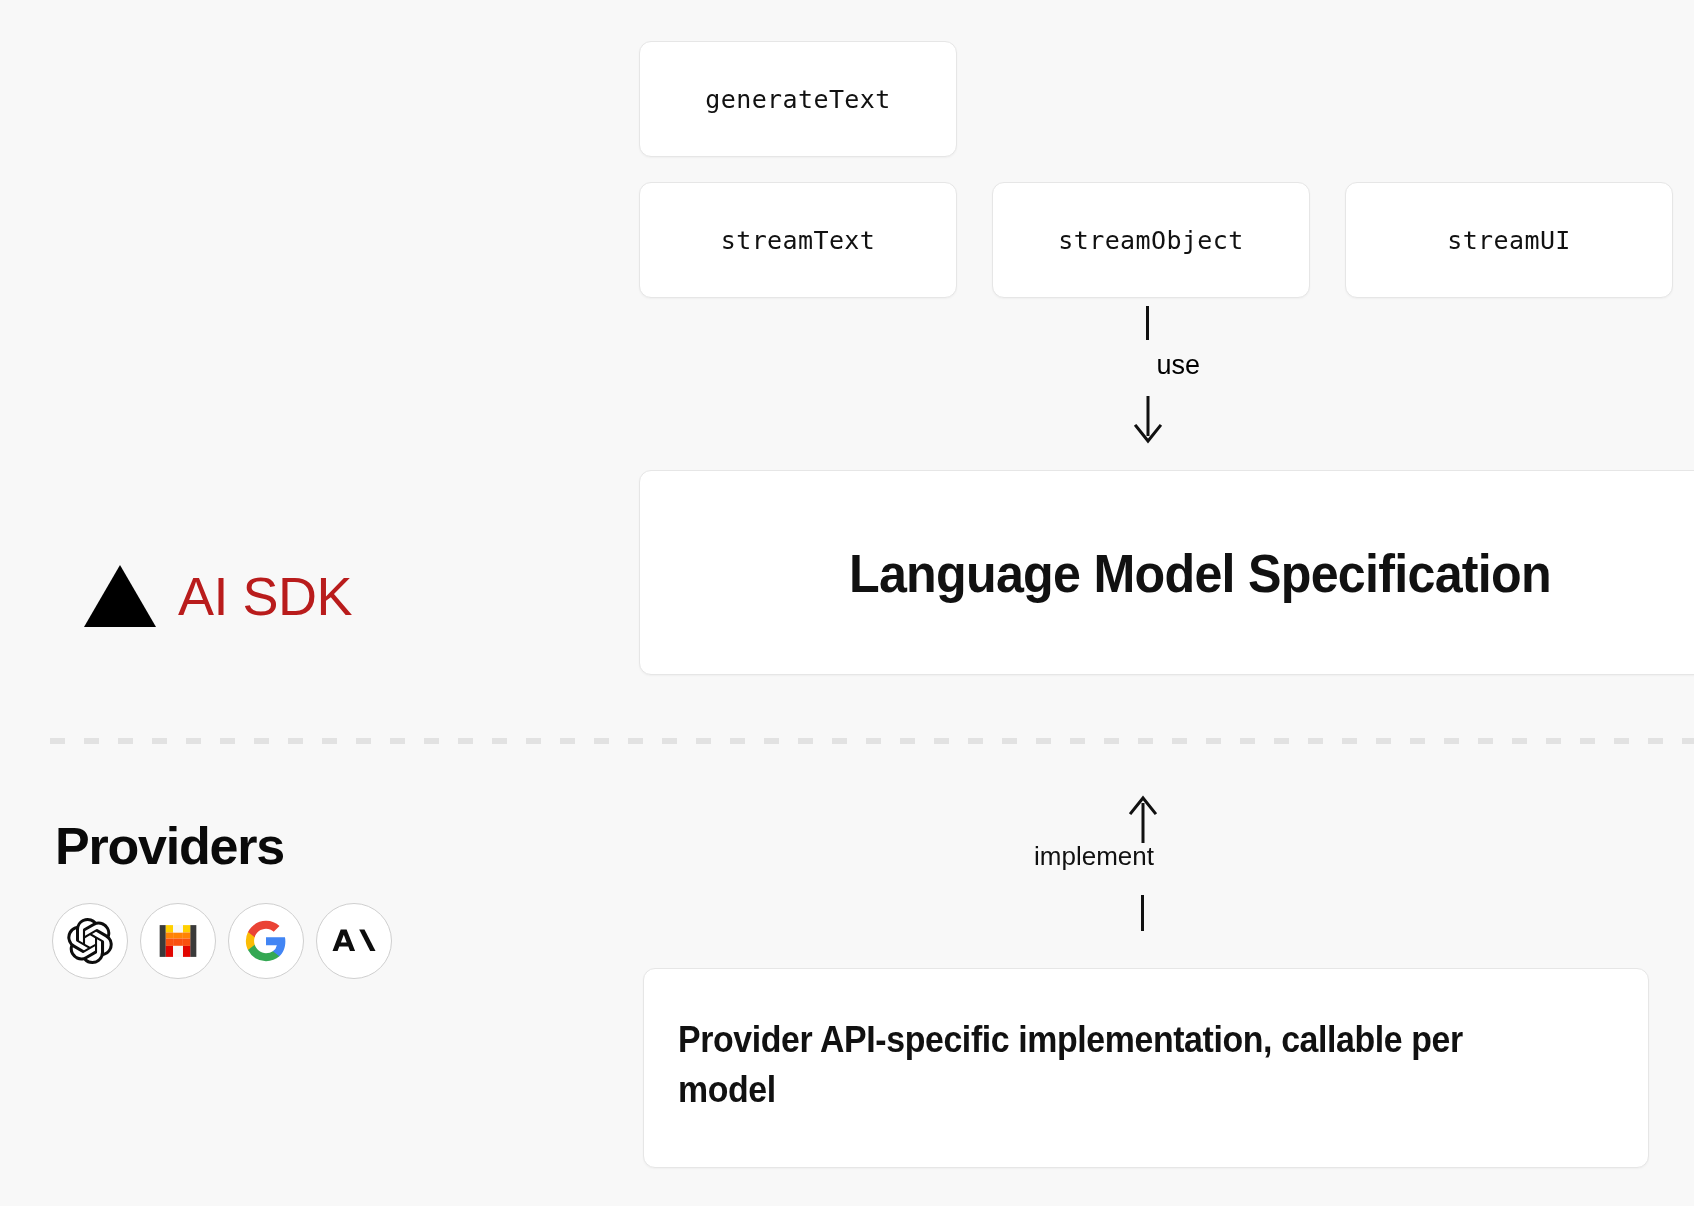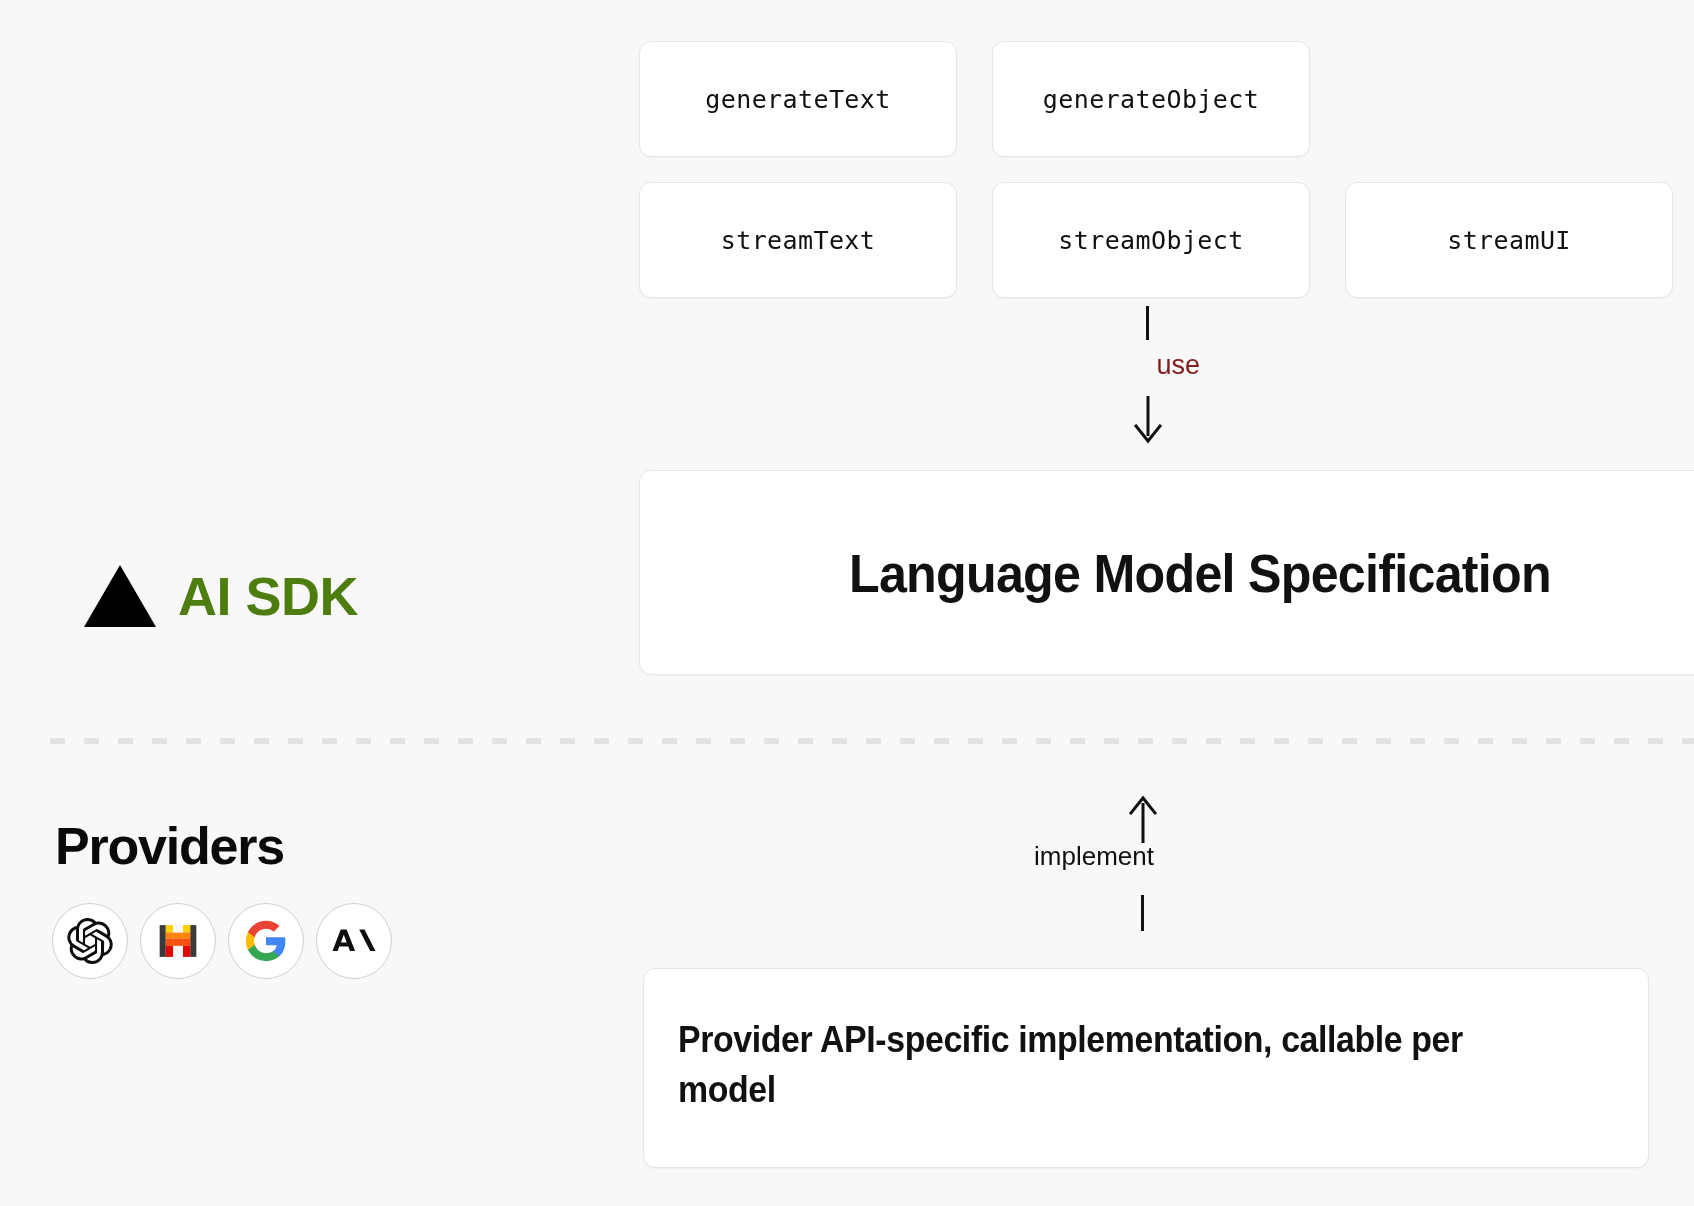--- a/index.html
+++ b/index.html
@@ -67,21 +67,21 @@
     height: 34px;
     background: #111111;
   }
   #use-connector .use-text {
     position: absolute;
     left: -20px;
     top: 46px;
     width: 130px;
     text-align: right;
     font-size: 27px;
-    color: #7f1d1d;
+    color: #000000;
     line-height: 1;
   }
   #use-connector .arrow-down {
     position: absolute;
     left: 40px;
     top: 90px;
     width: 36px;
     height: 48px;
   }
 
@@ -116,22 +116,22 @@
   }
   #ai-sdk-label .tri {
     width: 0;
     height: 0;
     border-left: 36px solid transparent;
     border-right: 36px solid transparent;
     border-bottom: 62px solid #000000;
   }
   #ai-sdk-label .sdk-text {
     font-size: 54px;
-    font-weight: 700;
-    color: #4d7c0f;
+    font-weight: 400;
+    color: #b91c1c;
     letter-spacing: -0.5px;
     line-height: 1;
   }
 
   
   #divider {
     position: absolute;
     left: 50px;
     top: 738px;
     width: 1644px;
@@ -237,23 +237,20 @@
 </style>
 </head>
 <body>
 
 <div class="page">
 
   <div class="card" id="card-generate-text">
     <span class="fn-label">generateText</span>
   </div>
 
-  <div class="card" id="card-generate-object">
-    <span class="fn-label">generateObject</span>
-  </div>
 
   <div class="card" id="card-stream-text">
     <span class="fn-label">streamText</span>
   </div>
 
   <div class="card" id="card-stream-object">
     <span class="fn-label">streamObject</span>
   </div>
 
   <div class="card" id="card-stream-ui">

